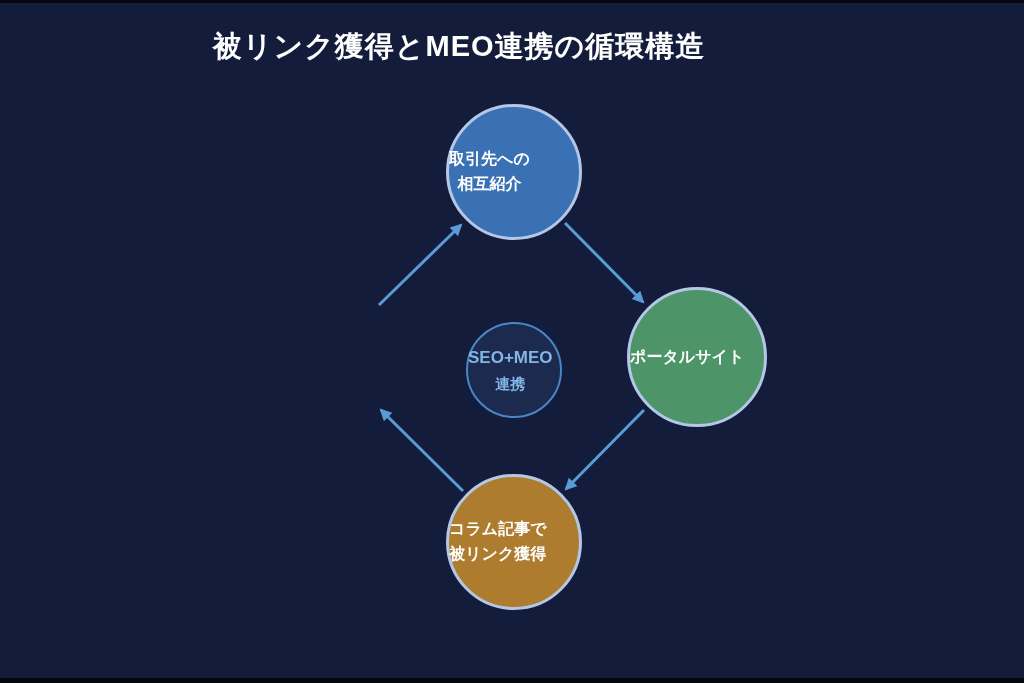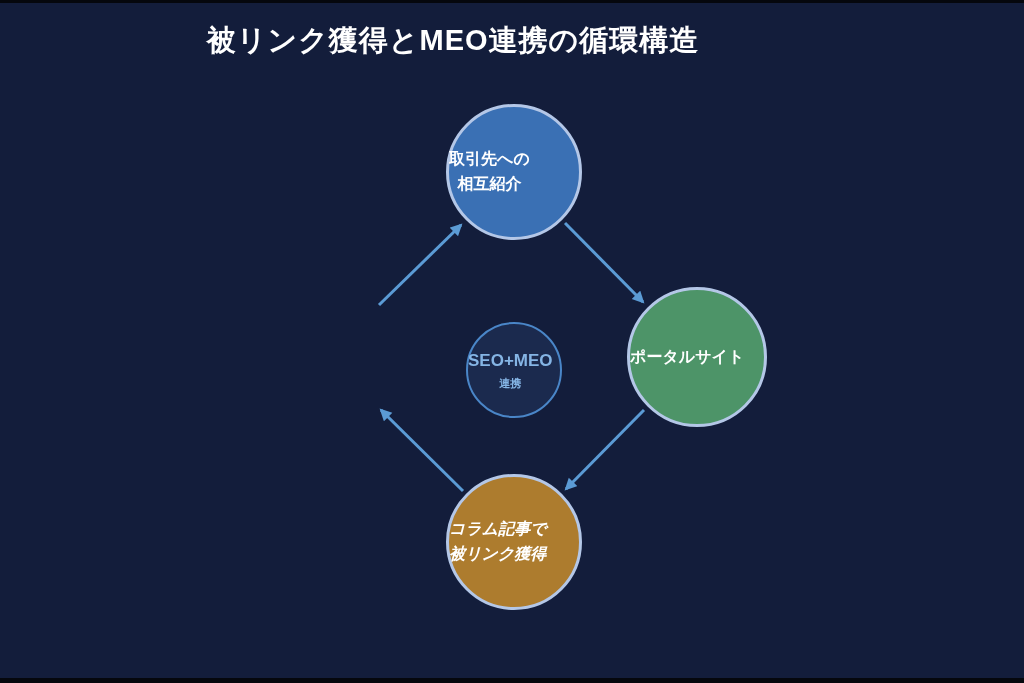--- a/index.html
+++ b/index.html
@@ -16,21 +16,21 @@
     width: 1024px;
     background: #05070d;
   }
   .edge-bar.top { top: 0; height: 3px; }
   .edge-bar.bottom { bottom: 0; height: 5px; }
   .title {
     position: absolute;
     top: 20px;
     left: 0;
     width: 904px;
-    margin: 1px;
+    margin: 7px;
     text-align: center;
     font-size: 29px;
     font-weight: bold;
     letter-spacing: 1px;
   }
   .arrows {
     position: absolute;
     top: 0;
     left: 0;
   }
@@ -52,21 +52,21 @@
   }
   .node-top    { left: 446px; top: 104px; width: 136px; height: 136px; }
   .node-right  { left: 627px; top: 287px; width: 140px; height: 140px; }
   .node-bottom { left: 446px; top: 474px; width: 136px; height: 136px; }
   .node-left   { left: 258px; top: 287px; width: 138px; height: 138px; }
   .node-center {
     left: 466px; top: 322px; width: 96px; height: 96px;
     border: 2px solid;
     font-size: 17px;
   }
-  .node-center .line2 { font-size: 11px; }
+  .node-center .line2 { font-size: 15px; }
 </style>
 </head>
 <body>
 
 <div class="stage" style="background-color: rgb(19, 29, 59);">
 
   <h1 class="title" style="color: rgb(255, 255, 255);">被リンク獲得とMEO連携の循環構造</h1>
 
   <svg class="arrows" width="1024" height="683" viewBox="0 0 1024 683">
     <defs>
@@ -86,21 +86,21 @@
       <span class="line2">相互紹介</span>
     </div>
   </div>
 
   <div class="node node-outer node-right" style="background-color: rgb(77, 148, 104); border-color: rgb(180, 199, 231); color: #ffffff;">
     <div class="label">
       <span class="line1">ポータルサイト</span>
     </div>
   </div>
 
-  <div class="node node-outer node-bottom" style="background-color: rgb(173, 124, 46); border-color: rgb(180, 199, 231); color: rgb(255, 255, 255); font-style: italic;">
+  <div class="node node-outer node-bottom" style="background-color: rgb(173, 124, 46); border-color: rgb(180, 199, 231); color: rgb(255, 255, 255);">
     <div class="label">
       <span class="line1">コラム記事で</span>
       <span class="line2">被リンク獲得</span>
     </div>
   </div>
 
 
   <div class="node node-center" style="background-color: rgb(27, 42, 78); border-color: rgb(74, 134, 200); color: rgb(133, 181, 229);">
     <div class="label">
       <span class="line1">SEO+MEO</span>

